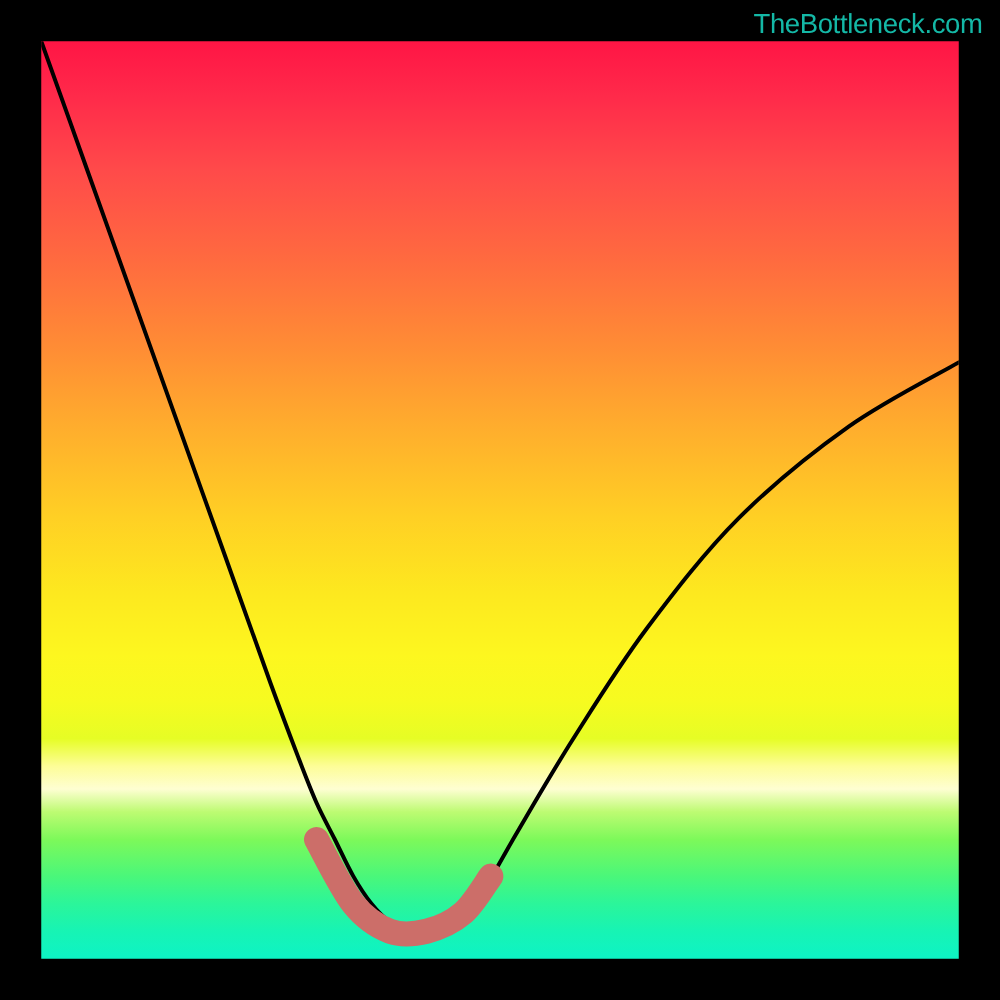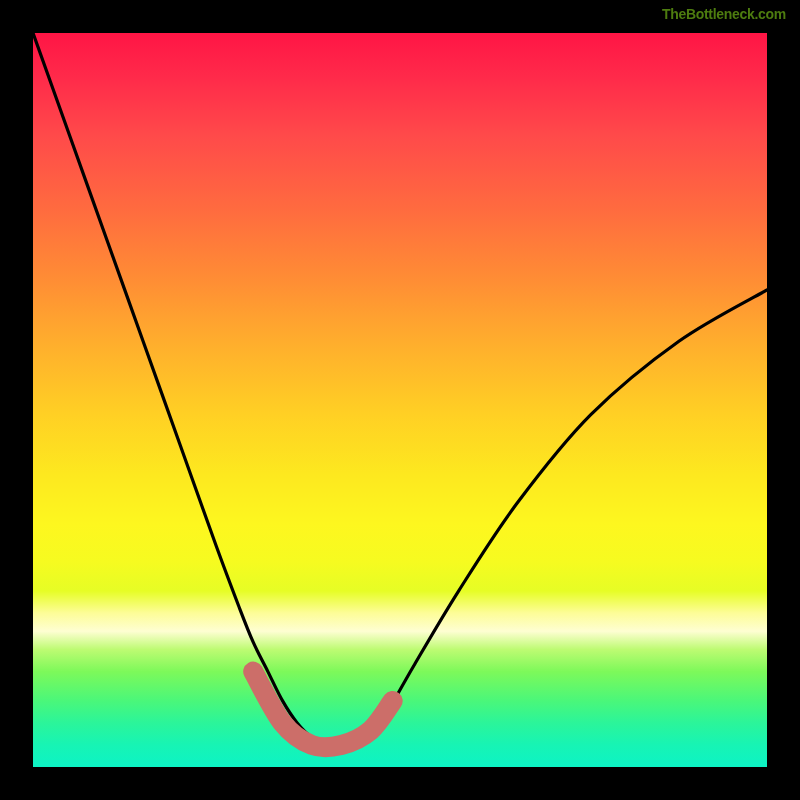--- a/index.html
+++ b/index.html
@@ -8,23 +8,23 @@
     height: 800px;
     background: #000;
     position: relative;
     overflow: hidden;
     font-family: Arial, Helvetica, sans-serif;
   }
   .watermark {
     position: absolute;
     top: 6px;
     right: 14px;
-    color: #4d7c0f;
-    font-size: 14px;
-    font-weight: 700;
+    color: #14b8a6;
+    font-size: 22px;
+    font-weight: 400;
     letter-spacing: -0.3px;
     z-index: 10;
   }
   .plot-area {
     position: absolute;
     left: 33px;
     top: 33px;
     width: 734px;
     height: 734px;
   }

